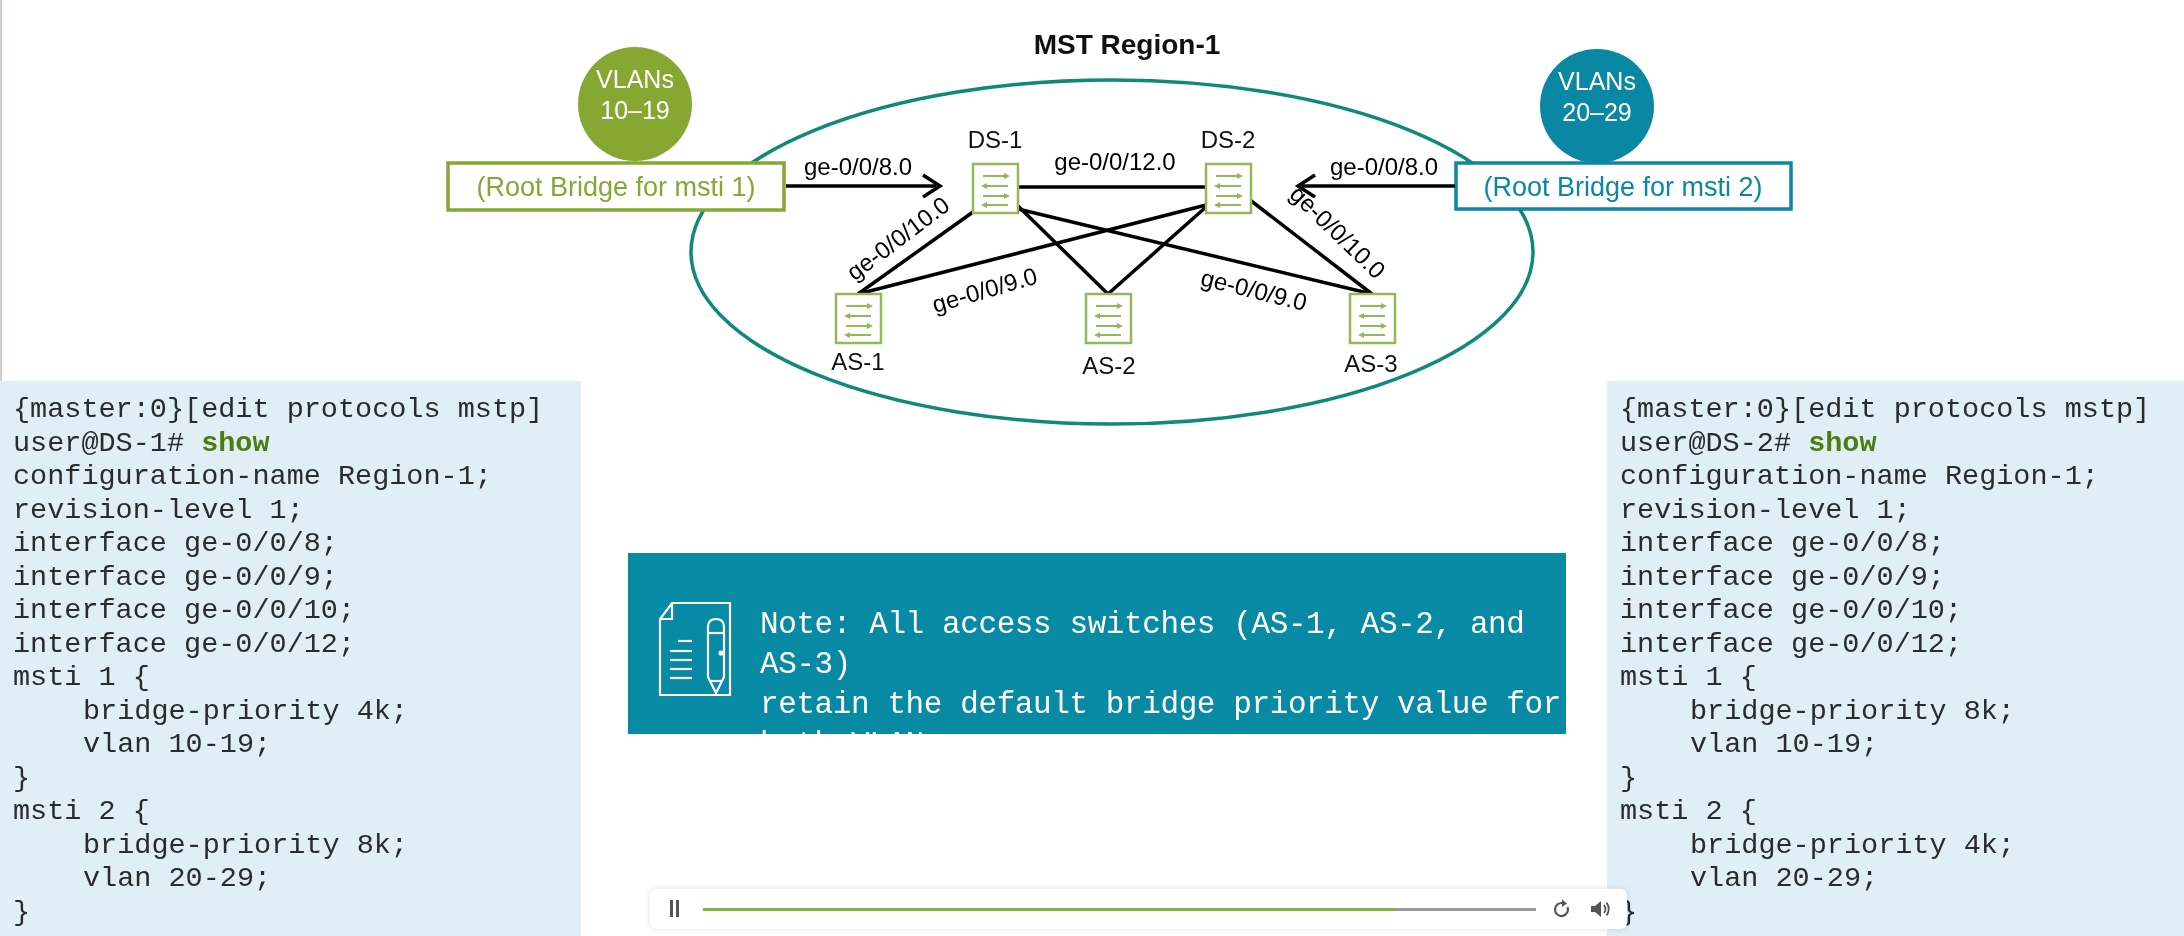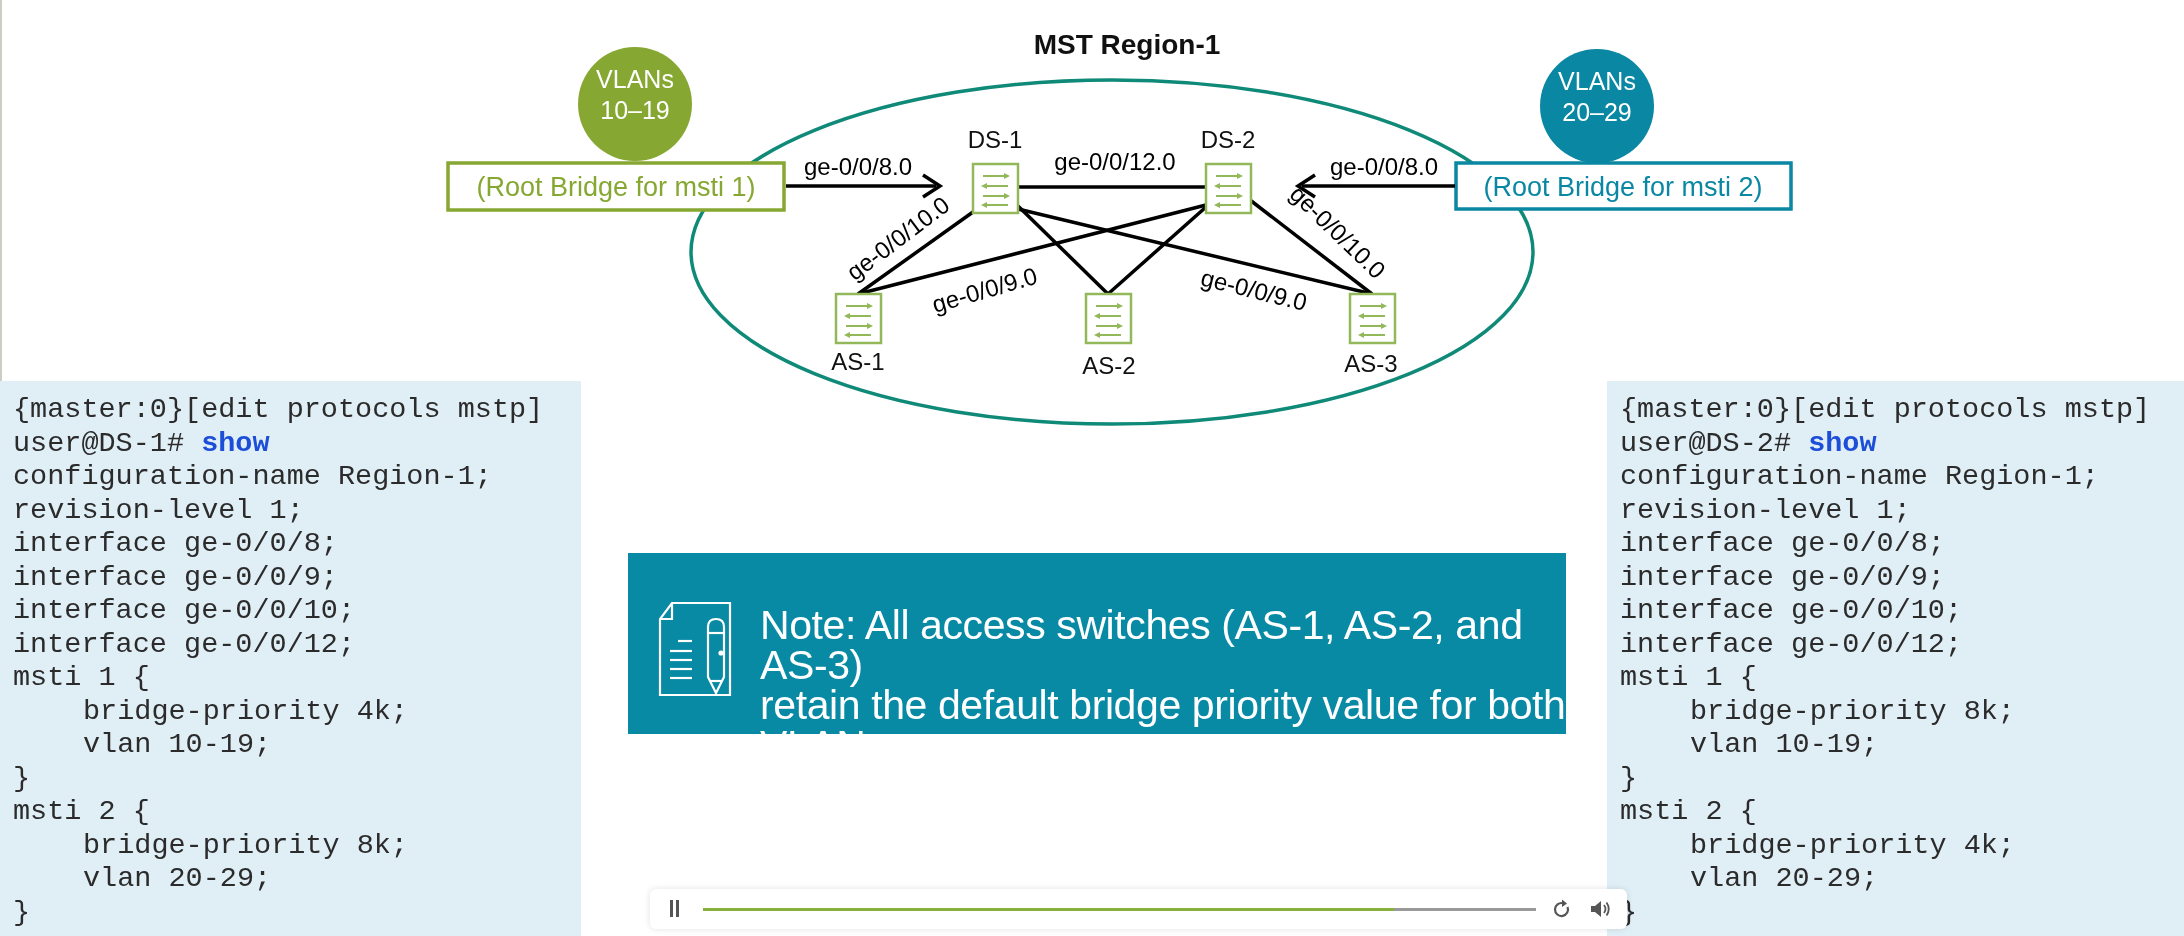--- a/index.html
+++ b/index.html
@@ -14,30 +14,30 @@
     position: absolute; top: 381px; height: 555px;
     background: #e0eef6;
     font-family: "Liberation Mono", "DejaVu Sans Mono", monospace;
     font-size: 28.5px; line-height: 33.5px; color: #2b2b2b;
     white-space: pre; box-sizing: border-box; padding-top: 12px;
   }
   #panel-left { left: 0; width: 581px; padding-left: 13px; }
   #panel-right { left: 1607px; width: 577px; padding-left: 13px; }
   .code-line { display: block; height: 33.5px; font-family: Liberation Mono, monospace; }
   .code-line.indent { padding-left: 70px; }
-  .cmd { font-weight: bold; color: #1d4ed8; }
+  .cmd { font-weight: bold; color: #4d7c0f; }
   .note-box {
     position: absolute; left: 628px; top: 553px; width: 938px; height: 181px;
     background: #0889a4;
   }
   .note-icon { position: absolute; left: 30px; top: 48px; width: 76px; height: 96px; }
   .note-text {
     position: absolute; left: 132px; top: 52px; color: #ffffff;
-    font-family: Liberation Sans, sans-serif;
-    font-size: 41px; line-height: 40px; letter-spacing: -0.4px;
+    font-family: Liberation Mono, monospace;
+    font-size: 31px; line-height: 40px; letter-spacing: -0.4px;
   }
   .player {
     position: absolute; left: 650px; top: 889px; width: 977px; height: 40px;
     background: #ffffff; border-radius: 6px;
     box-shadow: 0 0 6px rgba(0,0,0,0.12);
   }
   .pause-btn { position: absolute; left: 18px; top: 11px; width: 14px; height: 18px; cursor: pointer; }
   .pause-btn span { position: absolute; top: 0; width: 3px; height: 17px; background: #555; }
   .track { position: absolute; left: 53px; top: 19px; width: 833px; height: 3px; background: #999999; cursor: pointer; }
   .track-fill { position: absolute; left: 0; top: 0; height: 3px; background: #86b03c; }

